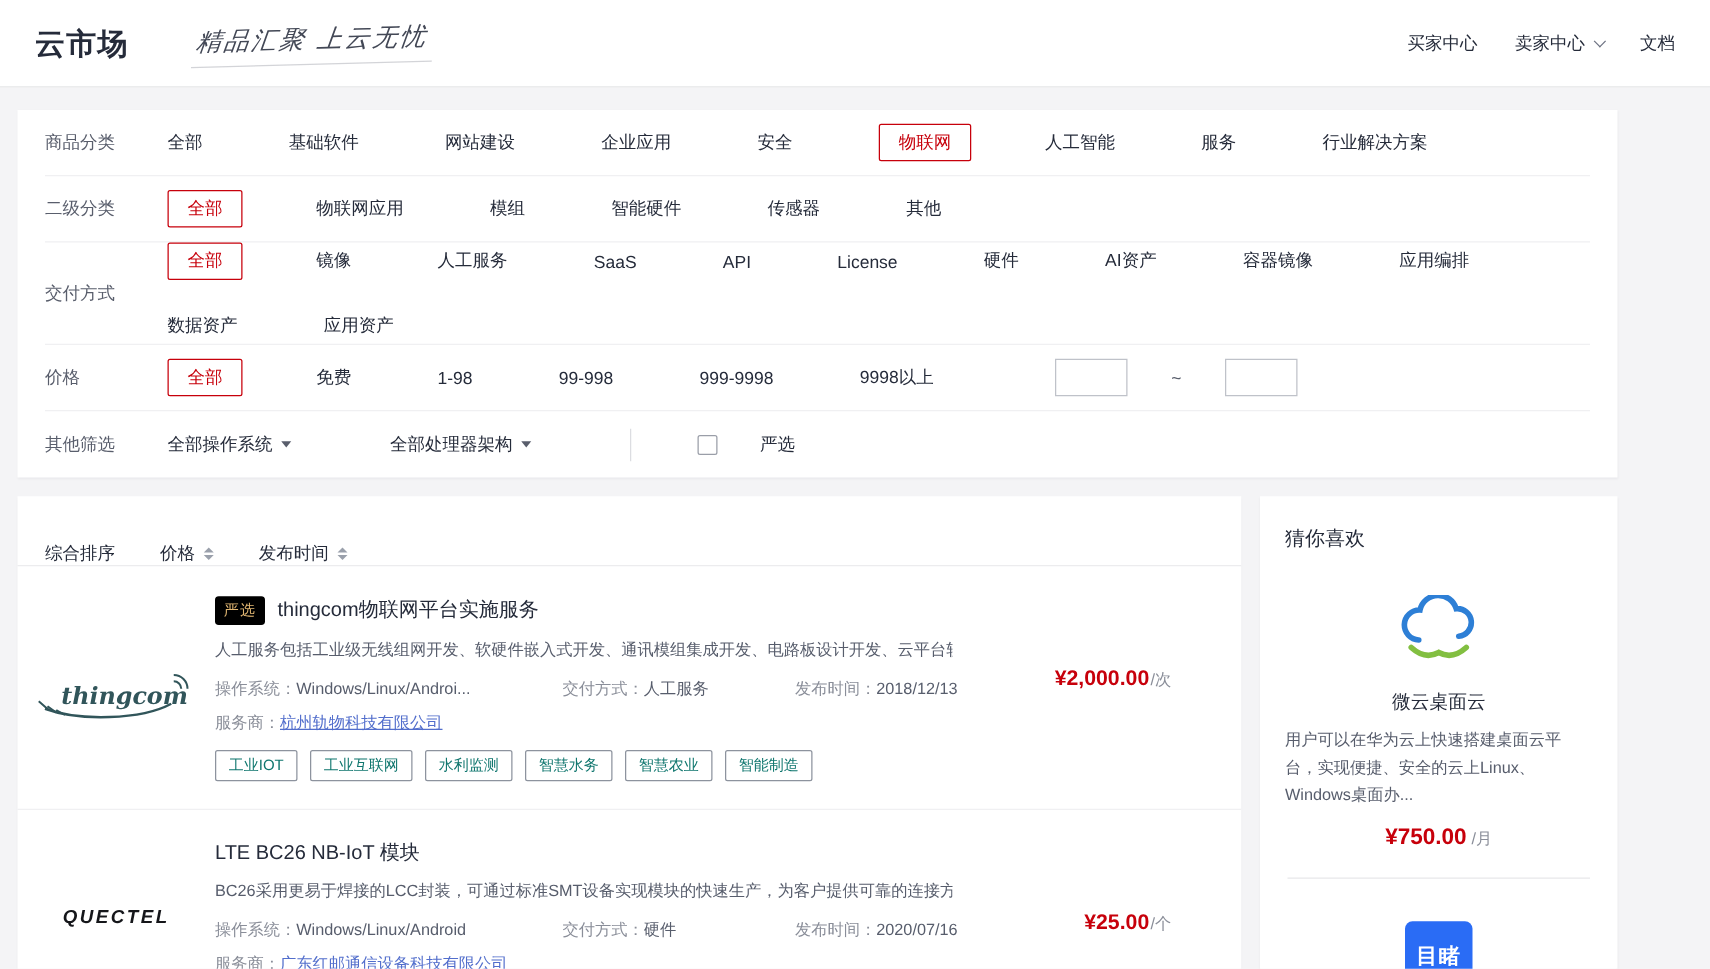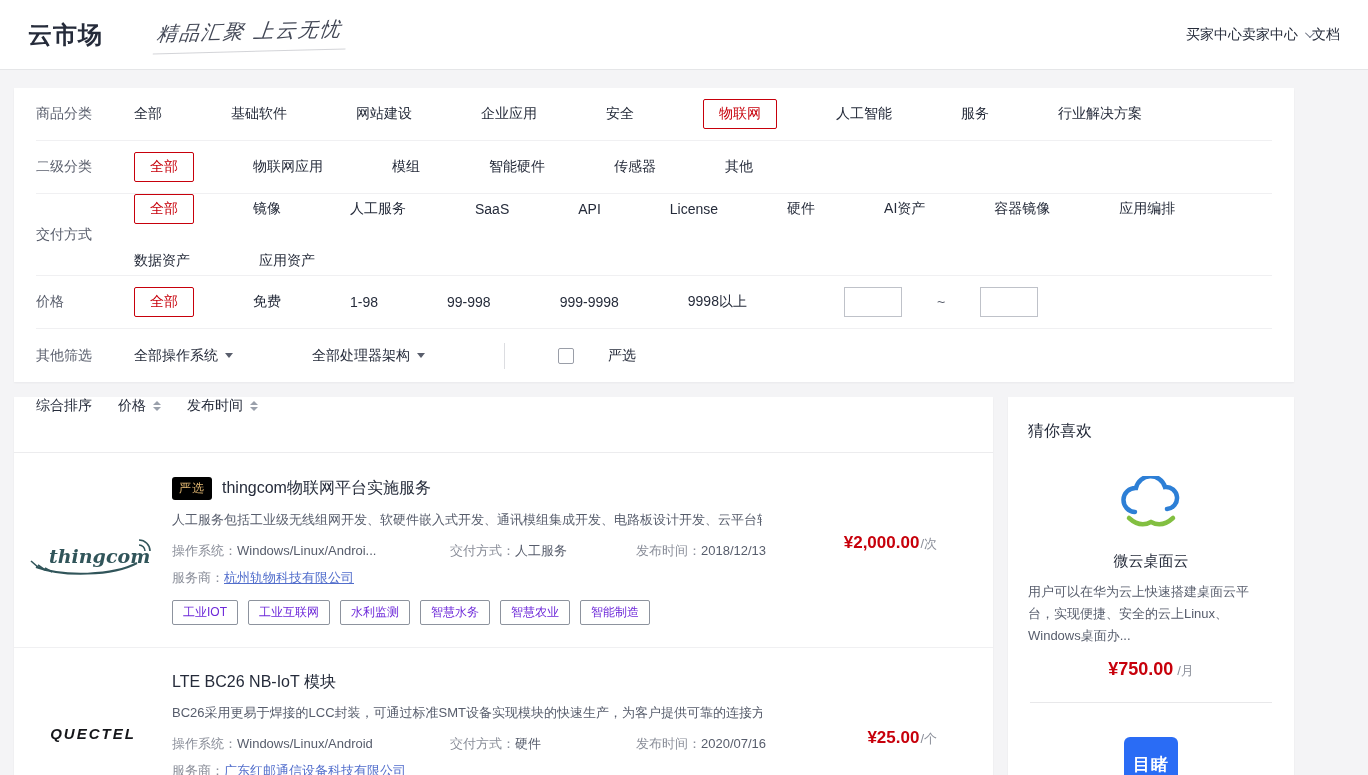--- a/index.html
+++ b/index.html
@@ -23,21 +23,21 @@
   .searchwrap { margin-left:118px; display:flex; height:36px; }
   .searchwrap input {
     width:530px; border:1px solid #bfc2c9; border-right:none; padding:0 12px;
     font-size:13px; outline:none; color:#333; font-family:inherit;
   }
   .searchwrap input::placeholder { color:#b6b9c0; }
   .search-btn {
     width:71px; background:#c7000b; color:#fff; border:none; font-size:14px;
     cursor:pointer; font-family:inherit;
   }
-  .topnav { margin-left:auto; display:flex; align-items:center; font-size:14px; color:#252b3a; }
+  .topnav { margin-left:auto; display:flex; align-items:center; gap:30px; font-size:14px; color:#252b3a; }
   .topnav .navitem { display:flex; align-items:center; cursor:pointer; }
   .caret-down {
     width:7px; height:7px; border-right:1.4px solid #6b7080; border-bottom:1.4px solid #6b7080;
     transform:rotate(45deg) translateY(-2px); margin-left:7px; display:inline-block;
   }
   
   .filters { margin:18px 14px 0 14px; width:1280px; background:#fff; box-shadow:0 1px 2px rgba(15,23,42,.05); padding:0 22px; }
   .frow { min-height:53px; display:flex; align-items:center; border-bottom:1px solid #f0f0f2; }
   .frow:last-child { border-bottom:none; }
   .flabel { width:98px; color:#595e6c; font-size:14px; flex:none; }
@@ -59,21 +59,21 @@
   }
   .vdivider { width:1px; height:26px; background:#dcdde1; margin:0 30px 0 0; }
   .checkbox {
     width:16px; height:16px; border:1px solid #9a9ea8; background:#fff; border-radius:2px;
     display:inline-block; cursor:pointer;
   }
   .cb-label { margin-left:11px; font-size:14px; color:#252b3a; }
   
   .main { display:flex; align-items:flex-start; margin:15px 14px 0 14px; gap:15px; }
   .listcard { width:979px; background:#fff; box-shadow:0 1px 2px rgba(15,23,42,.05); }
-  .sortbar { height:56px; display:flex; align-items:flex-start; padding:0 22px; border-bottom:1px solid #ececee; gap:26px; }
+  .sortbar { height:56px; display:flex; align-items:flex-end; padding:0 22px; border-bottom:1px solid #ececee; gap:36px; }
   .sortitem { display:flex; align-items:center; font-size:14px; color:#252b3a; cursor:pointer; }
   .sorticons { display:inline-flex; flex-direction:column; margin-left:7px; gap:2px; }
   .tri-up-s { width:0;height:0;border-left:4px solid transparent;border-right:4px solid transparent;border-bottom:4.5px solid #9aa0ab; }
   .tri-down-s { width:0;height:0;border-left:4px solid transparent;border-right:4px solid transparent;border-top:4.5px solid #9aa0ab; }
   
   .item { display:flex; padding:24px 0 22px 0; }
   .item + .item { border-top:1px solid #f0f0f2; }
   .item-logo { width:158px; flex:none; display:flex; align-items:center; justify-content:center; padding-top:14px; }
   .item-body { flex:1; min-width:0; }
   .title-row { display:flex; align-items:center; }
@@ -85,21 +85,21 @@
   .item-desc { margin-top:11px; font-size:13px; color:#575d6c; white-space:nowrap; overflow:hidden; max-width:590px; }
   .meta-row { margin-top:13px; display:flex; font-size:13px; }
   .meta-os { width:278px; flex:none; }
   .meta-delivery { width:186px; flex:none; }
   .mlabel { color:#8a8e99; }
   .mvalue { color:#575d6c; }
   .provider-row { margin-top:9px; font-size:13px; }
   .provider-link { color:#526ecc; text-decoration:underline; cursor:pointer; }
   .tags-row { margin-top:13px; display:flex; }
   .tag {
-    border:1px solid #8d939e; color:#6d28d9; font-size:12px; padding:3px 10px;
+    border:1px solid #8d939e; color:#0f766e; font-size:12px; padding:3px 10px;
     margin-right:10px; border-radius:2px; cursor:pointer; white-space:nowrap;
   }
   .item-price { width:200px; flex:none; text-align:right; padding-right:56px; padding-top:56px; white-space:nowrap; }
   .price-val { color:#c7000b; font-size:17px; font-weight:bold; }
   .price-unit { color:#8a8e99; font-size:13px; margin-left:1px; }
   
   .quectel {
     font-weight:bold; font-style:italic; letter-spacing:2px; font-size:15px; color:#15161a;
     position:relative; display:inline-block;
   }

